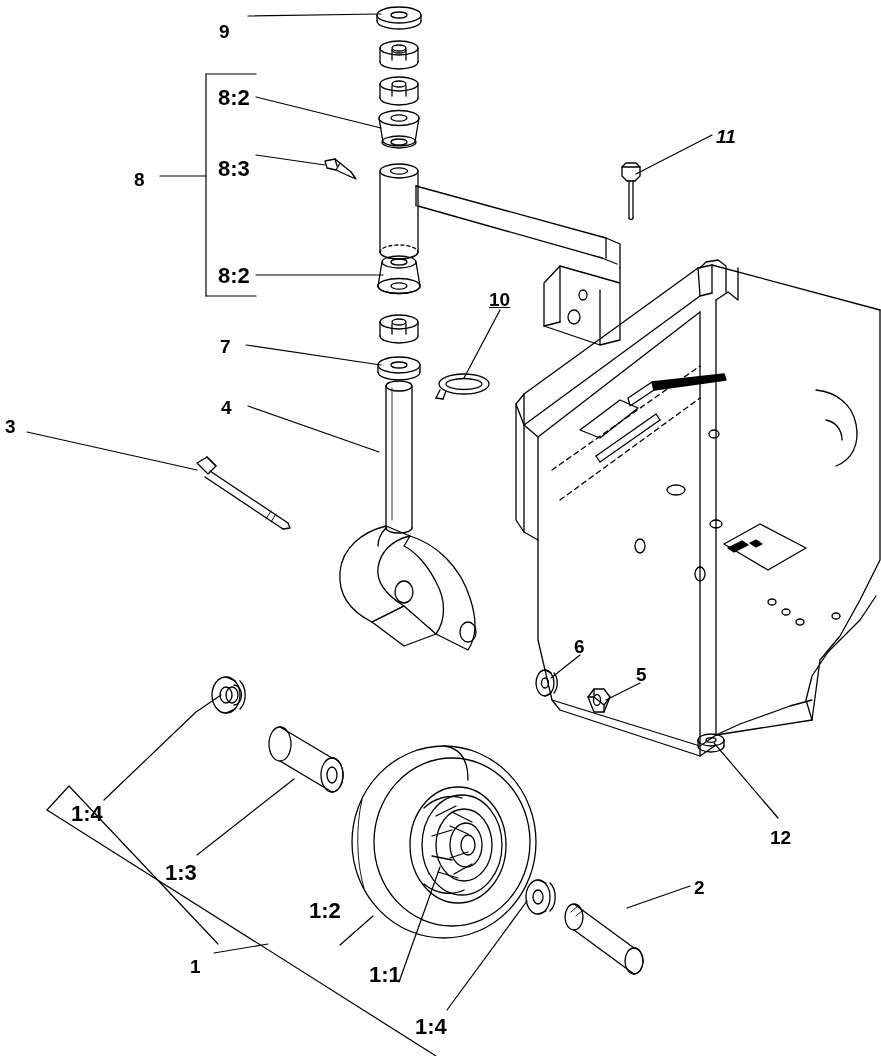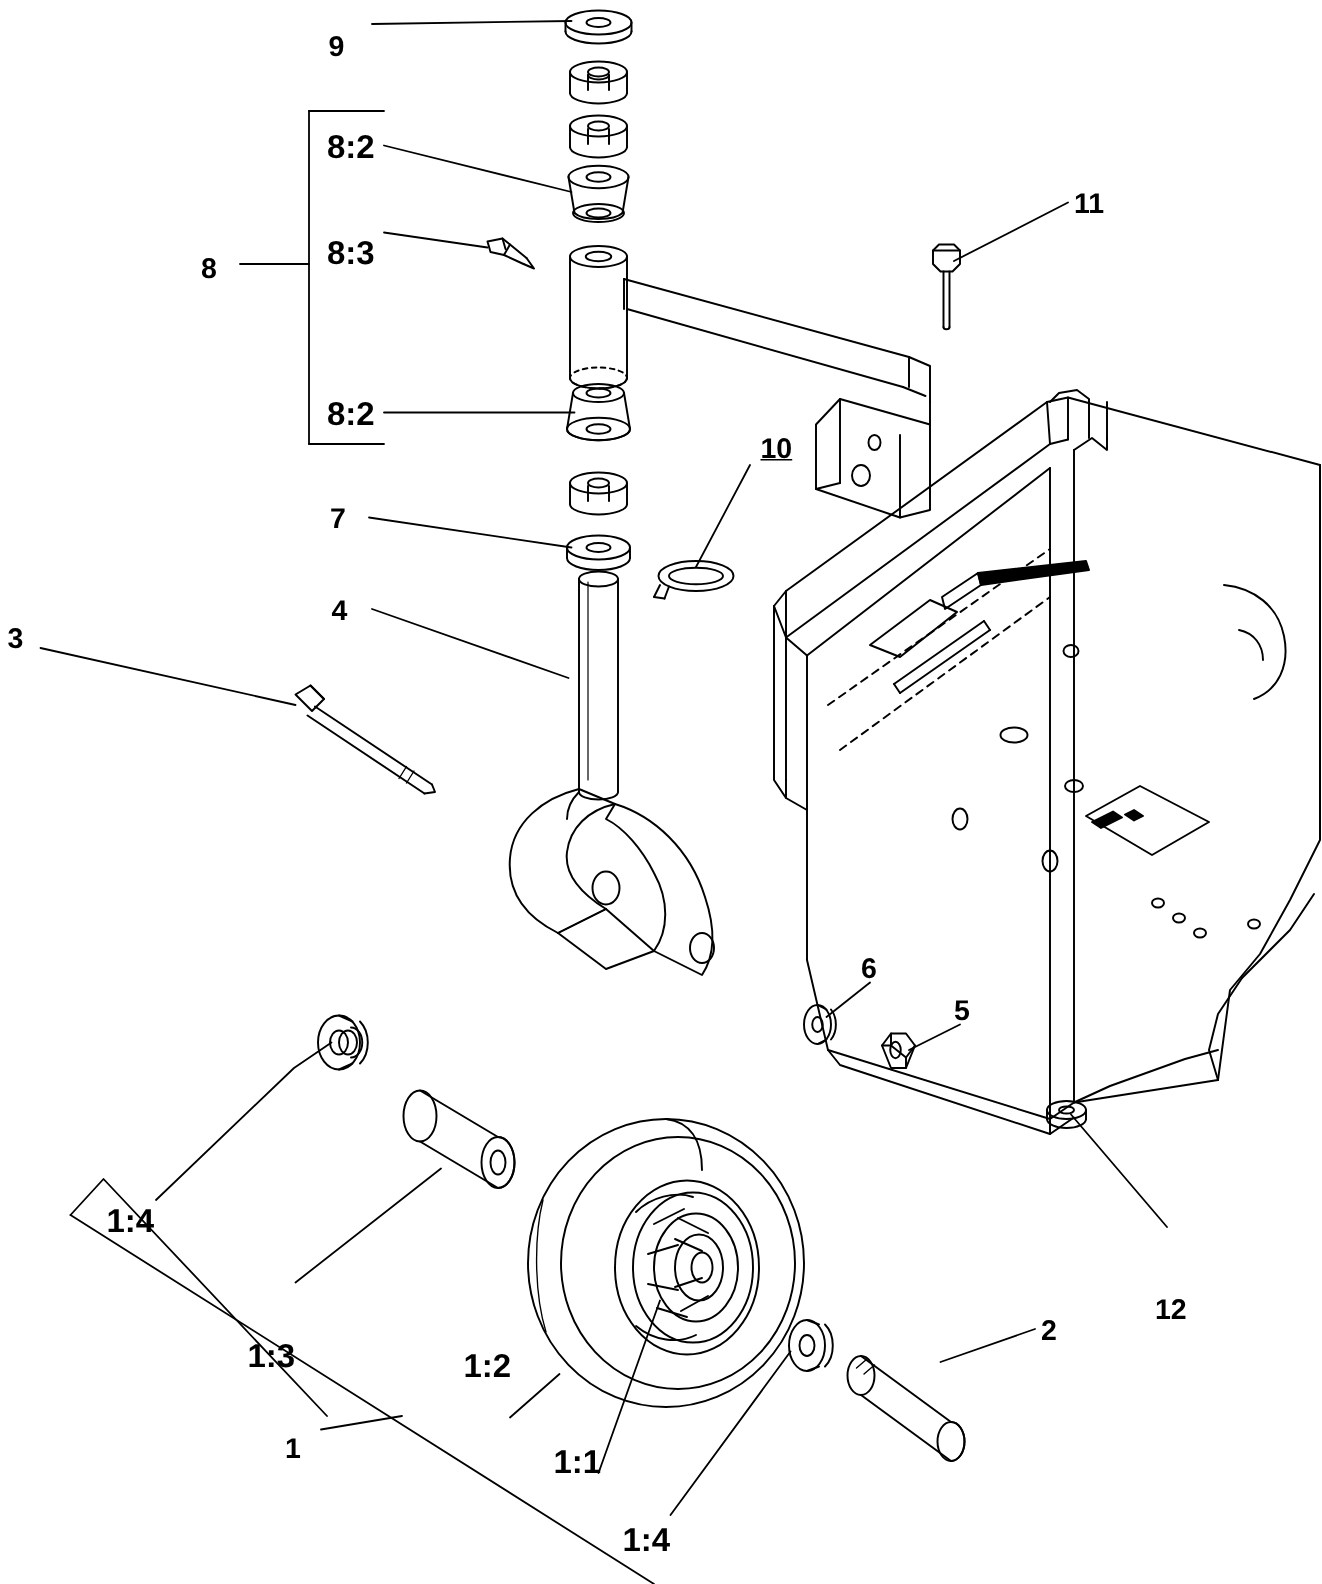--- a/index.html
+++ b/index.html
@@ -375,26 +375,26 @@
   </svg>
 
   <div class="callout" style="left:219px; top:22px;">9</div>
   <div class="callout" style="left:134px; top:170px;">8</div>
   <div class="callout sub" style="left:218px; top:87px;">8:2</div>
   <div class="callout sub" style="left:218px; top:158px;">8:3</div>
   <div class="callout sub" style="left:218px; top:265px;">8:2</div>
   <div class="callout" style="left:220px; top:337px;">7</div>
   <div class="callout" style="left:221px; top:398px;">4</div>
   <div class="callout" style="left:5px;   top:417px;">3</div>
-  <div class="callout" style="left:716px; top:127px;">11</div>
-  <div class="callout" style="left:507px; top:290px;text-decoration:underline;">10</div>
+  <div class="callout" style="left:716px; top:127px;font-style:italic;">11</div>
+  <div class="callout" style="left:489px; top:290px;text-decoration:underline;">10</div>
   <div class="callout" style="left:574px; top:637px;">6</div>
   <div class="callout" style="left:636px; top:665px;">5</div>
-  <div class="callout" style="left:770px; top:828px;margin-top:36px;">12</div>
+  <div class="callout" style="left:770px; top:828px;">12</div>
   <div class="callout sub" style="left:71px;  top:803px;">1:4</div>
-  <div class="callout sub" style="left:165px; top:862px;margin-top:31px;">1:3</div>
+  <div class="callout sub" style="left:165px; top:862px;">1:3</div>
   <div class="callout sub" style="left:309px; top:900px;">1:2</div>
   <div class="callout sub" style="left:369px; top:964px;">1:1</div>
   <div class="callout sub" style="left:415px; top:1016px;">1:4</div>
   <div class="callout" style="left:190px; top:957px;">1</div>
   <div class="callout" style="left:694px; top:878px;">2</div>
 
 </div>
 
 </body></html>

